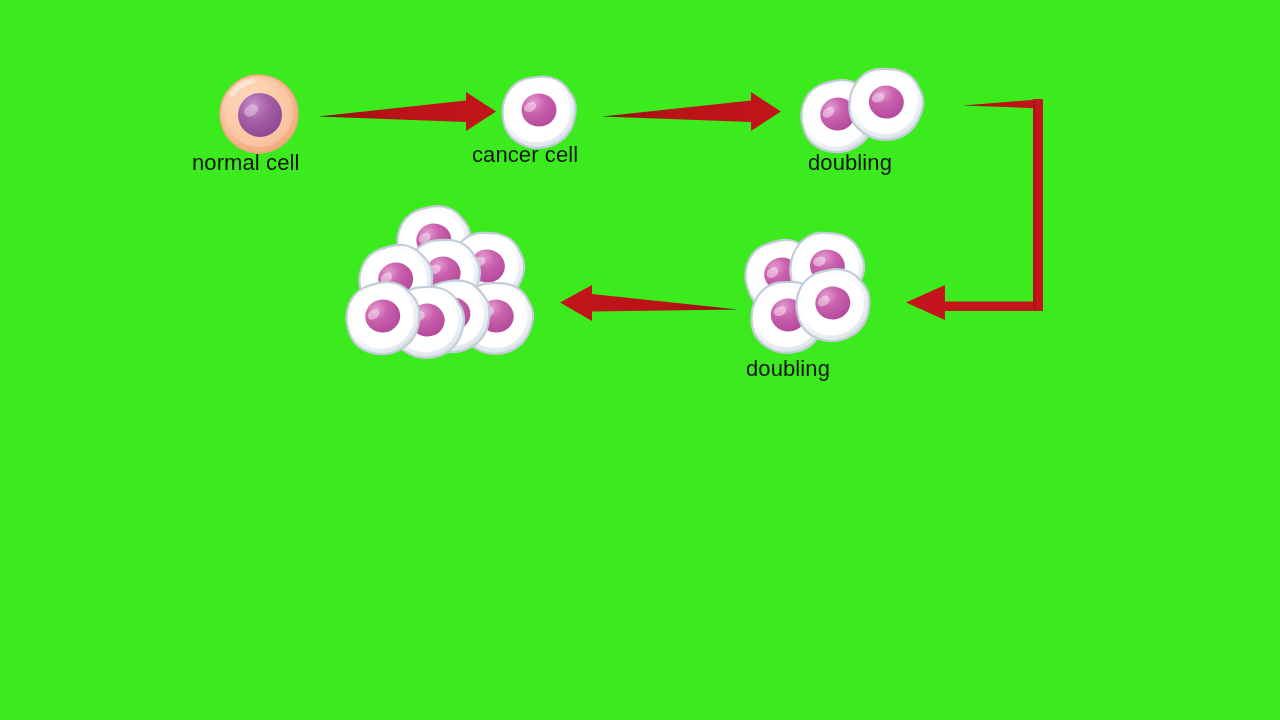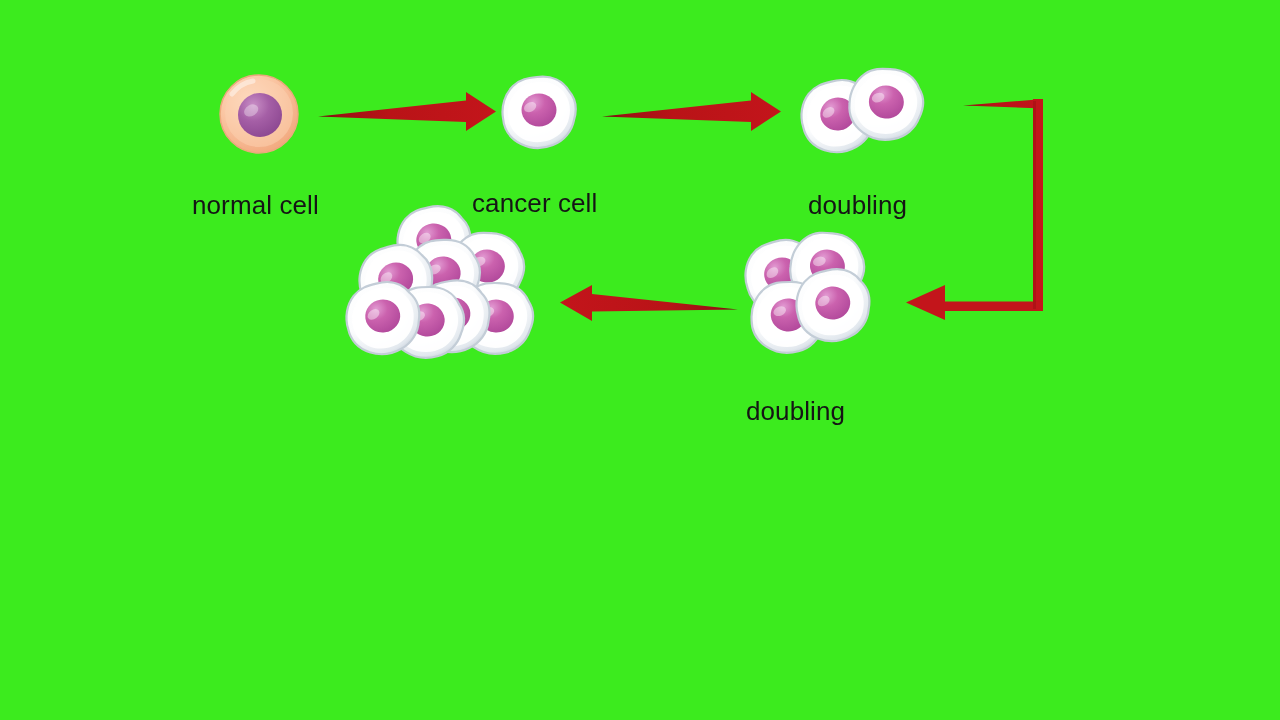--- a/index.html
+++ b/index.html
@@ -24,30 +24,29 @@
     position: absolute;
     left: 0;
     top: 0;
     width: 1280px;
     height: 720px;
     display: block;
   }
   .node-label {
     position: absolute;
     color: #151515;
-    font-size: 26px;
+    font-size: 22px;
     font-weight: 400;
     letter-spacing: 0.1px;
     white-space: nowrap;
     line-height: 1;
     font-family: "Liberation Sans", "DejaVu Sans", sans-serif;
-    margin-top: 40px;
   }
   .label-normal-cell { left: 192px; top: 152px; }
-  .label-cancer-cell { left: 472px; top: 150px; }
+  .label-cancer-cell { left: 472px; top: 144px; }
   .label-doubling-1  { left: 808px; top: 152px; }
   .label-doubling-2  { left: 746px; top: 358px; }
 </style>
 </head>
 <body>
 
 <div id="stage">
 
   <svg id="diagram-svg" viewBox="0 0 1280 720" aria-hidden="true">
     <defs>

